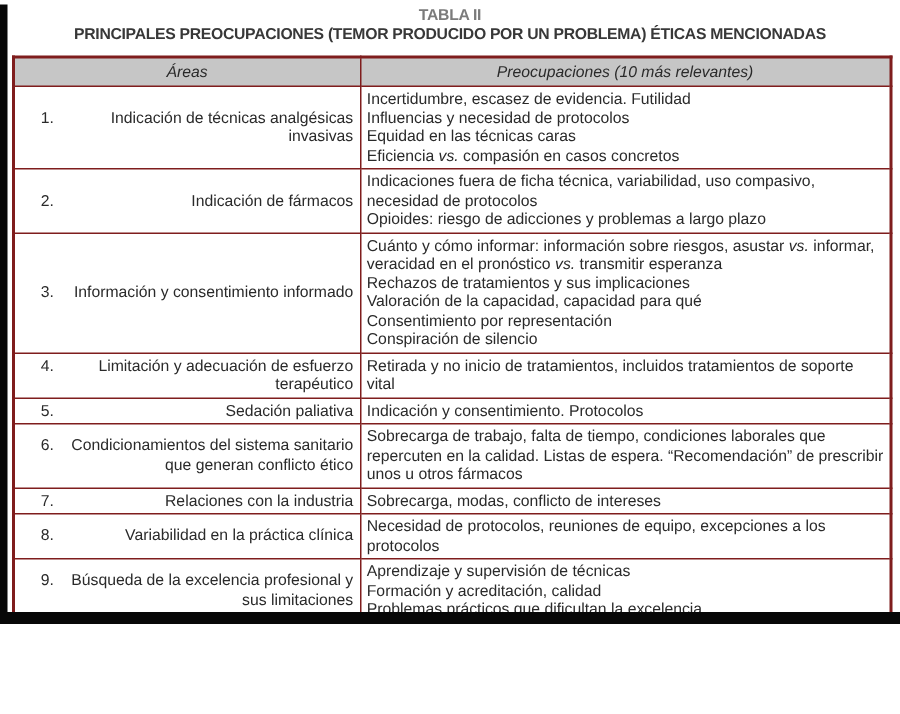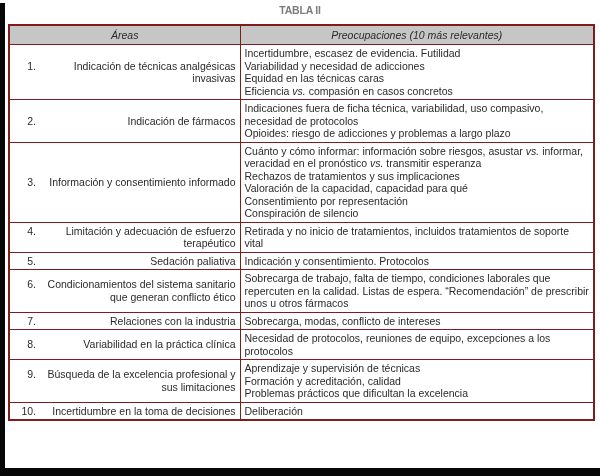--- a/index.html
+++ b/index.html
@@ -1,21 +1,21 @@
 <!DOCTYPE html>
 <html lang="es"><head>
 <meta charset="utf-8">
 <style>
   html, body { margin: 0; padding: 0; background: #ffffff; }
   body { font-family: "Liberation Sans", sans-serif; color: #2a2a2a; }
 
   .page {
     position: relative;
     width: 600px;
-    height: 476px;
+    height: 416px;
     background: #ffffff;
     overflow: hidden;
   }
 
   
   .edge-left {
     position: absolute; left: 0; top: 3px;
     width: 5px; height: 473px; background: #070707;
   }
   .edge-bottom {
@@ -73,20 +73,21 @@
 </style>
 </head>
 <body>
 
 <div class="page">
 
   <div class="edge-left"></div>
 
   <div class="title-block">
     <div class="table-label">TABLA II</div>
+    <div class="main-title">PRINCIPALES PREOCUPACIONES (TEMOR PRODUCIDO POR UN PROBLEMA) ÉTICAS MENCIONADAS</div>
   </div>
 
   <table class="concerns">
     <colgroup>
       <col style="width:231px">
       <col style="width:354px">
     </colgroup>
     <thead>
       <tr>
         <th>Áreas</th>
@@ -96,21 +97,21 @@
     <tbody id="rows-body">
     <tr>
       <td class="area-cell">
         <div class="area-flex">
           <span class="num">1.</span>
           <span class="area-label">Indicación de técnicas analgésicas invasivas</span>
         </div>
       </td>
       <td class="concerns-cell">
             <div class="concern">Incertidumbre, escasez de evidencia. Futilidad</div>
-            <div class="concern">Variabilidad y necesidad de adicciones</div>
+            <div class="concern">Influencias y necesidad de protocolos</div>
             <div class="concern">Equidad en las técnicas caras</div>
             <div class="concern">Eficiencia <i>vs.</i> compasión en casos concretos</div>
           </td>
     </tr>
 
     <tr>
       <td class="area-cell">
         <div class="area-flex">
           <span class="num">2.</span>
           <span class="area-label">Indicación de fármacos</span>

